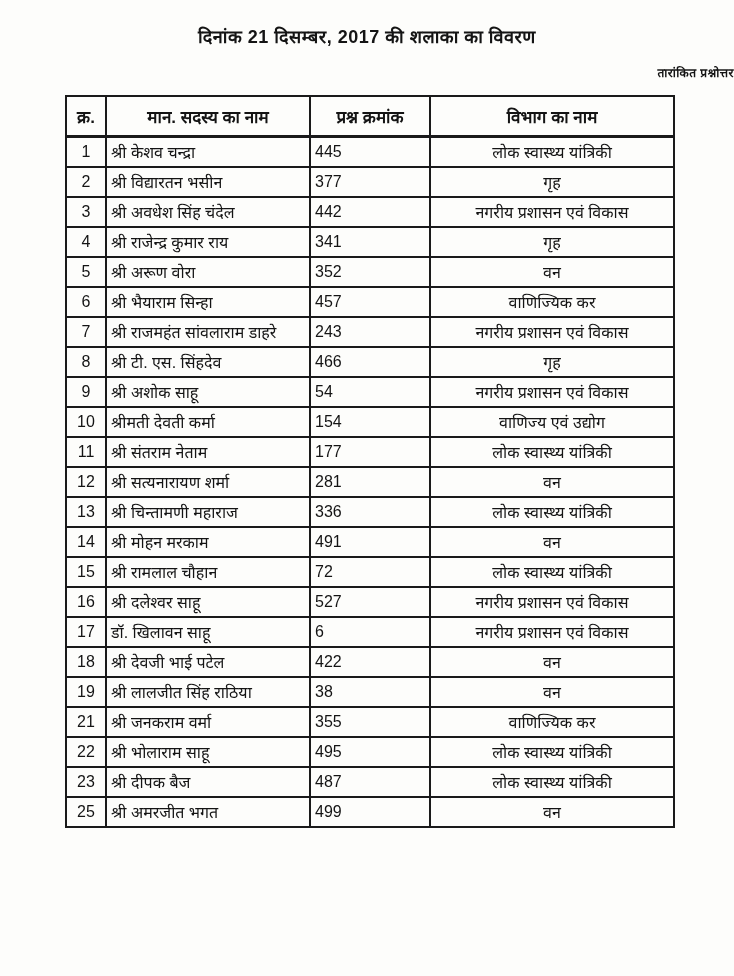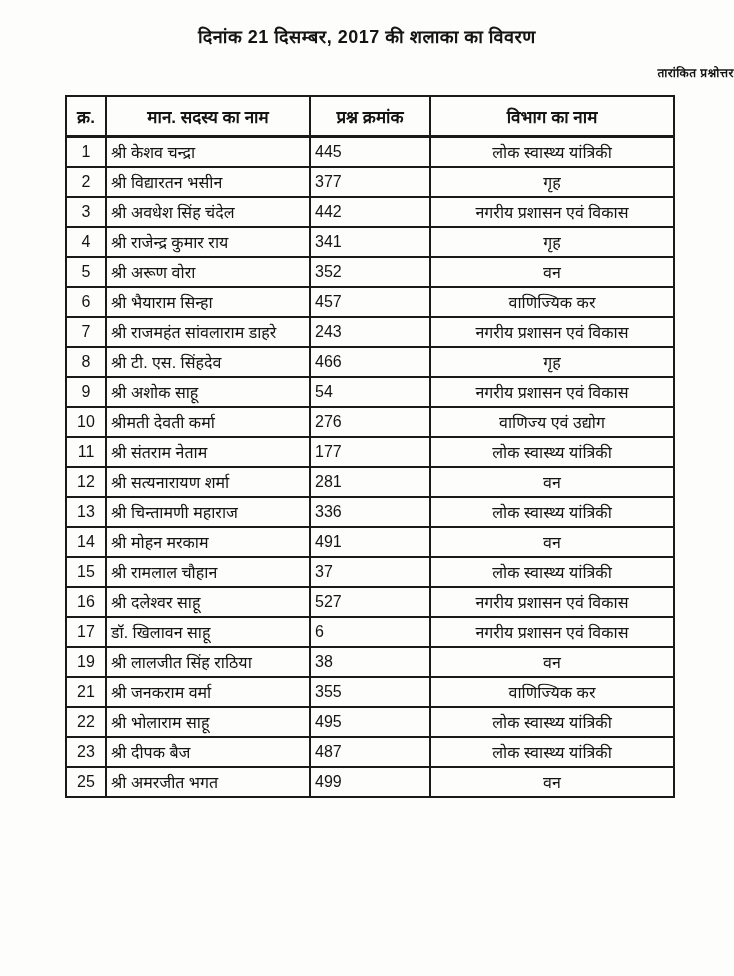--- a/index.html
+++ b/index.html
@@ -141,21 +141,21 @@
         </tr>
         <tr>
           <td class="c0">9</td>
           <td class="c1">श्री अशोक साहू</td>
           <td class="c2">54</td>
           <td class="c3">नगरीय प्रशासन एवं विकास</td>
         </tr>
         <tr>
           <td class="c0">10</td>
           <td class="c1">श्रीमती देवती कर्मा</td>
-          <td class="c2">276</td>
+          <td class="c2">154</td>
           <td class="c3">वाणिज्य एवं उद्योग</td>
         </tr>
         <tr>
           <td class="c0">11</td>
           <td class="c1">श्री संतराम नेताम</td>
           <td class="c2">177</td>
           <td class="c3">लोक स्वास्थ्य यांत्रिकी</td>
         </tr>
         <tr>
           <td class="c0">12</td>
@@ -171,34 +171,40 @@
         </tr>
         <tr>
           <td class="c0">14</td>
           <td class="c1">श्री मोहन मरकाम</td>
           <td class="c2">491</td>
           <td class="c3">वन</td>
         </tr>
         <tr>
           <td class="c0">15</td>
           <td class="c1">श्री रामलाल चौहान</td>
-          <td class="c2">37</td>
+          <td class="c2">72</td>
           <td class="c3">लोक स्वास्थ्य यांत्रिकी</td>
         </tr>
         <tr>
           <td class="c0">16</td>
           <td class="c1">श्री दलेश्वर साहू</td>
           <td class="c2">527</td>
           <td class="c3">नगरीय प्रशासन एवं विकास</td>
         </tr>
         <tr>
           <td class="c0">17</td>
           <td class="c1">डॉ. खिलावन साहू</td>
           <td class="c2">6</td>
           <td class="c3">नगरीय प्रशासन एवं विकास</td>
+        </tr>
+        <tr>
+          <td class="c0">18</td>
+          <td class="c1">श्री देवजी भाई पटेल</td>
+          <td class="c2">422</td>
+          <td class="c3">वन</td>
         </tr>
         <tr>
           <td class="c0">19</td>
           <td class="c1">श्री लालजीत सिंह राठिया</td>
           <td class="c2">38</td>
           <td class="c3">वन</td>
         </tr>
         <tr>
           <td class="c0">21</td>
           <td class="c1">श्री जनकराम वर्मा</td>

